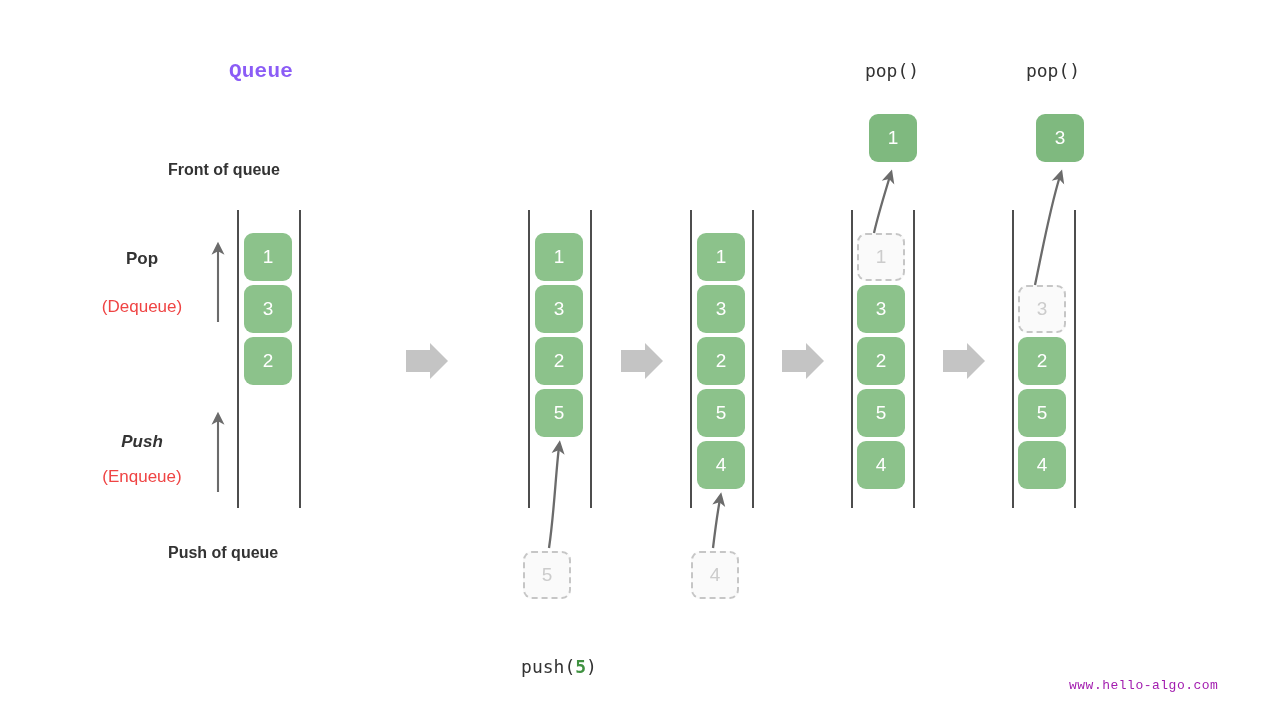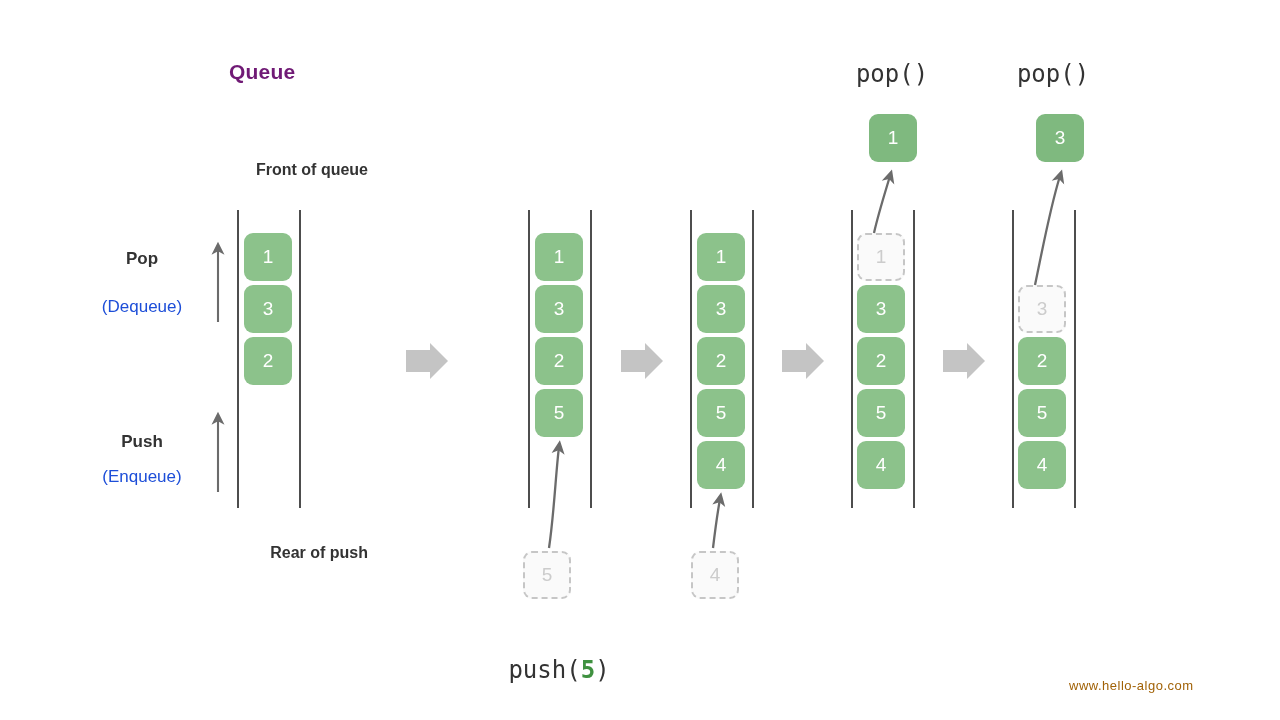--- a/index.html
+++ b/index.html
@@ -6,43 +6,43 @@
   body{
     width:1280px;height:720px;background:#ffffff;
     font-family:"Liberation Sans", sans-serif;
     color:#3a3a3a;overflow:hidden;position:relative;
   }
   #stage{position:absolute;left:0;top:0;width:1280px;height:720px;}
   .abs{position:absolute;}
 
   
   .queue-title{
-    font-size:21px;font-weight:bold;color:#701a75;
-    letter-spacing:.2px;white-space:nowrap;
+    font-size:21px;font-weight:bold;color:#8b5cf6;
+    letter-spacing:.2px;white-space:nowrap;font-family:Liberation Mono, monospace;
   }
   .side-label{
     font-size:17px;font-weight:bold;color:#333333;
     white-space:nowrap;text-align:center;
   }
   .side-sub{
-    font-size:17px;font-weight:normal;color:#1d4ed8;
+    font-size:17px;font-weight:normal;color:#ef4444;
     white-space:nowrap;text-align:center;
   }
   .edge-label{
     font-size:16px;font-weight:bold;color:#333333;
-    white-space:nowrap;text-align:right;
+    white-space:nowrap;text-align:left;
   }
   .op-label{
     font-family:"DejaVu Sans Mono","Liberation Mono",monospace;
-    font-size:24px;color:#333333;white-space:nowrap;text-align:center;
+    font-size:18px;color:#333333;white-space:nowrap;text-align:center;
   }
   .op-label .num{color:#3f9140;font-weight:bold;}
   .watermark{
-    font-family:Liberation Sans, sans-serif;
-    font-size:13px;color:#a16207;white-space:nowrap;letter-spacing:.5px;
+    font-family:Liberation Mono, monospace;
+    font-size:13px;color:#a21caf;white-space:nowrap;letter-spacing:.5px;
   }
 
   
   .rail{background:#4d4d4d;width:1.6px;}
 
   
   .cell{
     width:48px;height:48px;border-radius:9px;
     background:#8cc28b;color:#ffffff;
     display:flex;align-items:center;justify-content:center;
@@ -60,26 +60,26 @@
               pointer-events:none;overflow:visible;}
 </style>
 </head>
 <body>
 
 <div id="stage">
 
   <div class="abs queue-title" style="left:229px;top:60px;">Queue</div>
 
   <div class="abs edge-label" style="left:168px;top:161px;width:200px;">Front of queue</div>
-  <div class="abs edge-label" style="left:168px;top:544px;width:200px;">Rear of push</div>
+  <div class="abs edge-label" style="left:168px;top:544px;width:200px;">Push of queue</div>
 
   <div class="abs side-label" style="left:62px;top:249px;width:160px;">Pop</div>
   <div class="abs side-sub" style="left:62px;top:297px;width:160px;">(Dequeue)</div>
 
-  <div class="abs side-label" style="left:62px;top:432px;width:160px;">Push</div>
+  <div class="abs side-label" style="left:62px;top:432px;width:160px;font-style:italic;">Push</div>
   <div class="abs side-sub" style="left:62px;top:467px;width:160px;">(Enqueue)</div>
 
   <div class="abs watermark" style="left:1069px;top:678px;">www.hello-algo.com</div>
 
   <div class="abs rail" style="left:237px;top:210px;height:298px;"></div>
   <div class="abs rail" style="left:299px;top:210px;height:298px;"></div>
 
   <div class="abs rail" style="left:528px;top:210px;height:298px;"></div>
   <div class="abs rail" style="left:590px;top:210px;height:298px;"></div>
 

